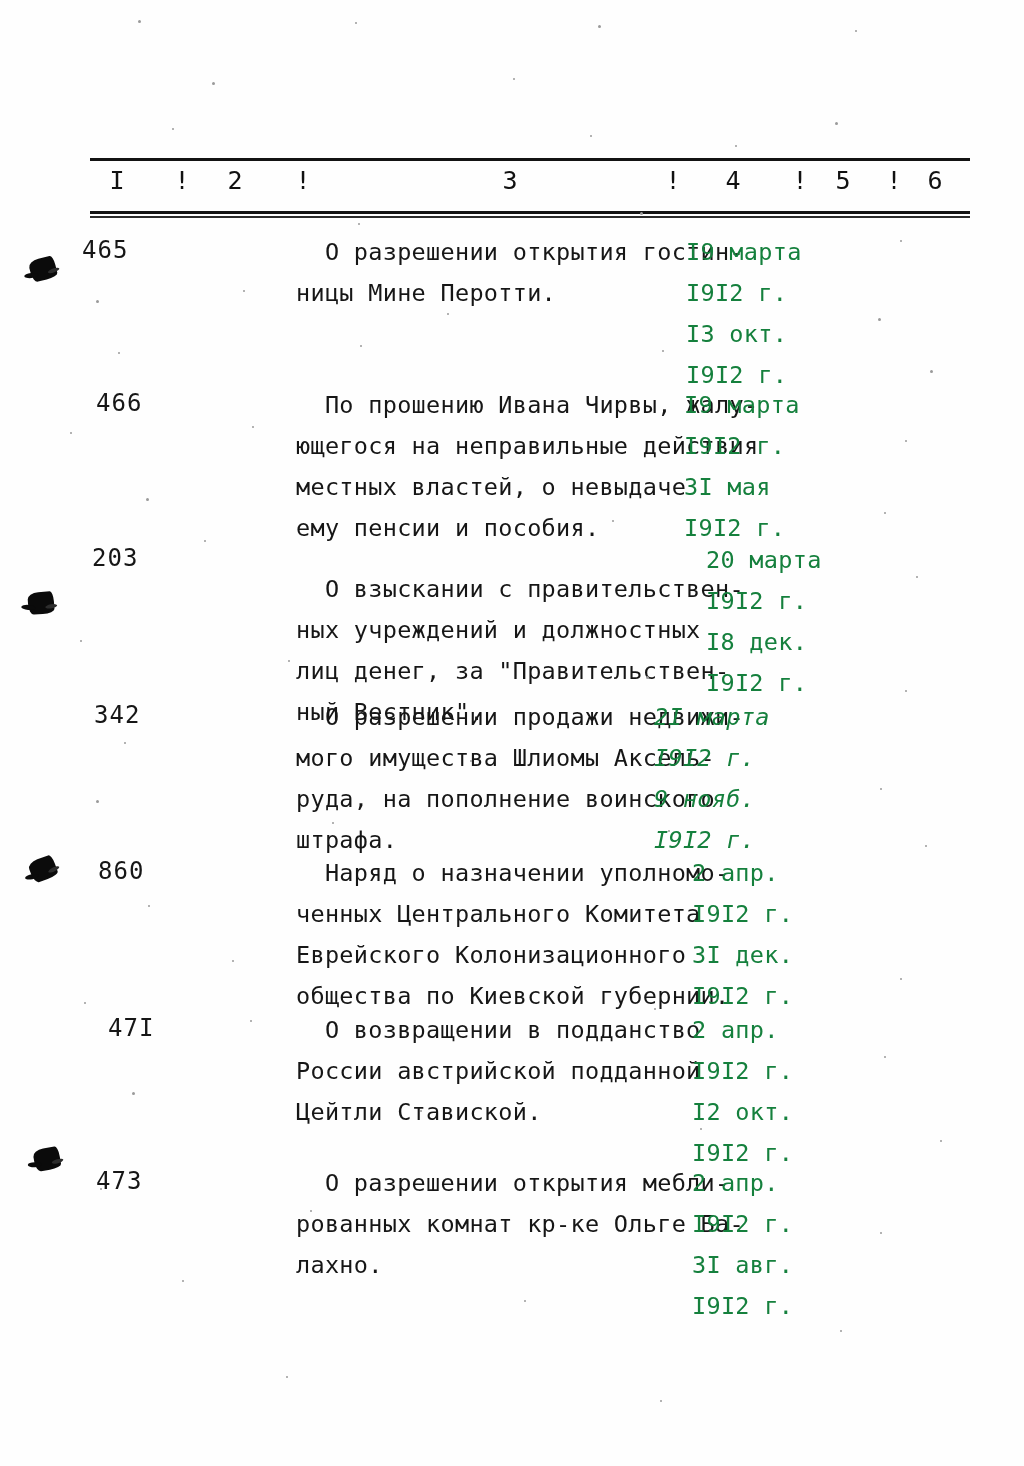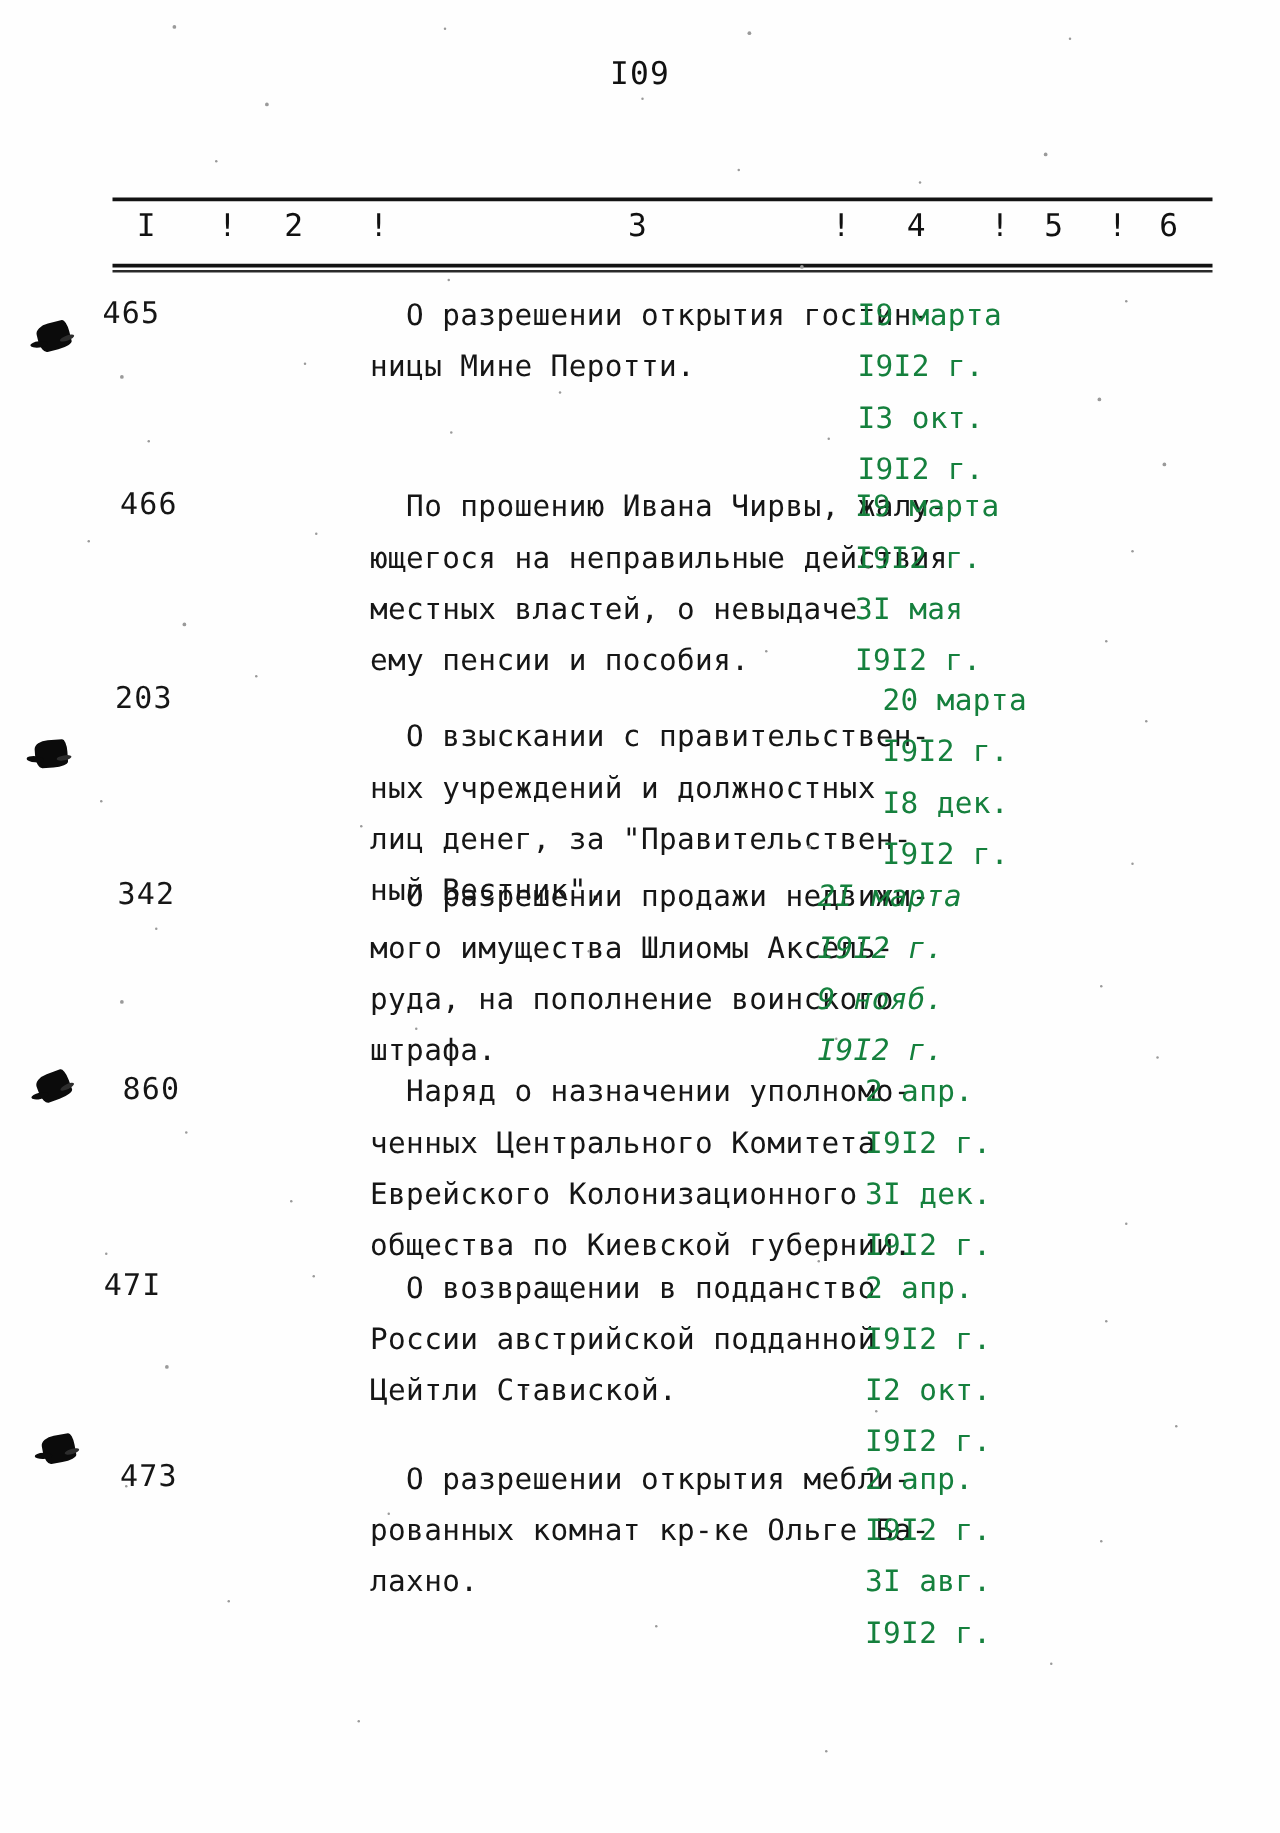--- a/index.html
+++ b/index.html
@@ -135,21 +135,20 @@
     position: absolute;
     background: #9a9a9a;
     border-radius: 50%;
   }
 </style>
 </head>
 <body>
 
 <div id="page">
 
-  <div id="page-number">I09</div>
 
   <div id="header-rules">
     <div class="rule top"></div>
     <div class="rule bottom"></div>
     <div class="rule bottom2"></div>
   </div>
 
   <div id="column-header-row">
     <span class="colhdr" style="left:12px;width:30px;">I</span>
     <span class="colhdr" style="left:82px;width:20px;">!</span>
@@ -216,21 +215,21 @@
 ченных Центрального Комитета
 Еврейского Колонизационного
 общества по Киевской губернии.</span></div>
     <div class="entry-dates" style="left:692px; top:0px;"><span>2 апр.
 I9I2 г.
 3I дек.
 I9I2 г.</span></div>
   </div>
 
   <div class="entry" style="top:1010px;">
-    <div class="entry-num" style="left:83px; top:4px;">47I</div>
+    <div class="entry-num" style="left:108px; top:4px;">47I</div>
     <div class="entry-body" style="left:296px; top:0px;"><span>  О возвращении в подданство
 России австрийской подданной
 Цейтли Ставиской.</span></div>
     <div class="entry-dates" style="left:692px; top:0px;"><span>2 апр.
 I9I2 г.
 I2 окт.
 I9I2 г.</span></div>
   </div>
 
   <div class="entry" style="top:1163px;">

